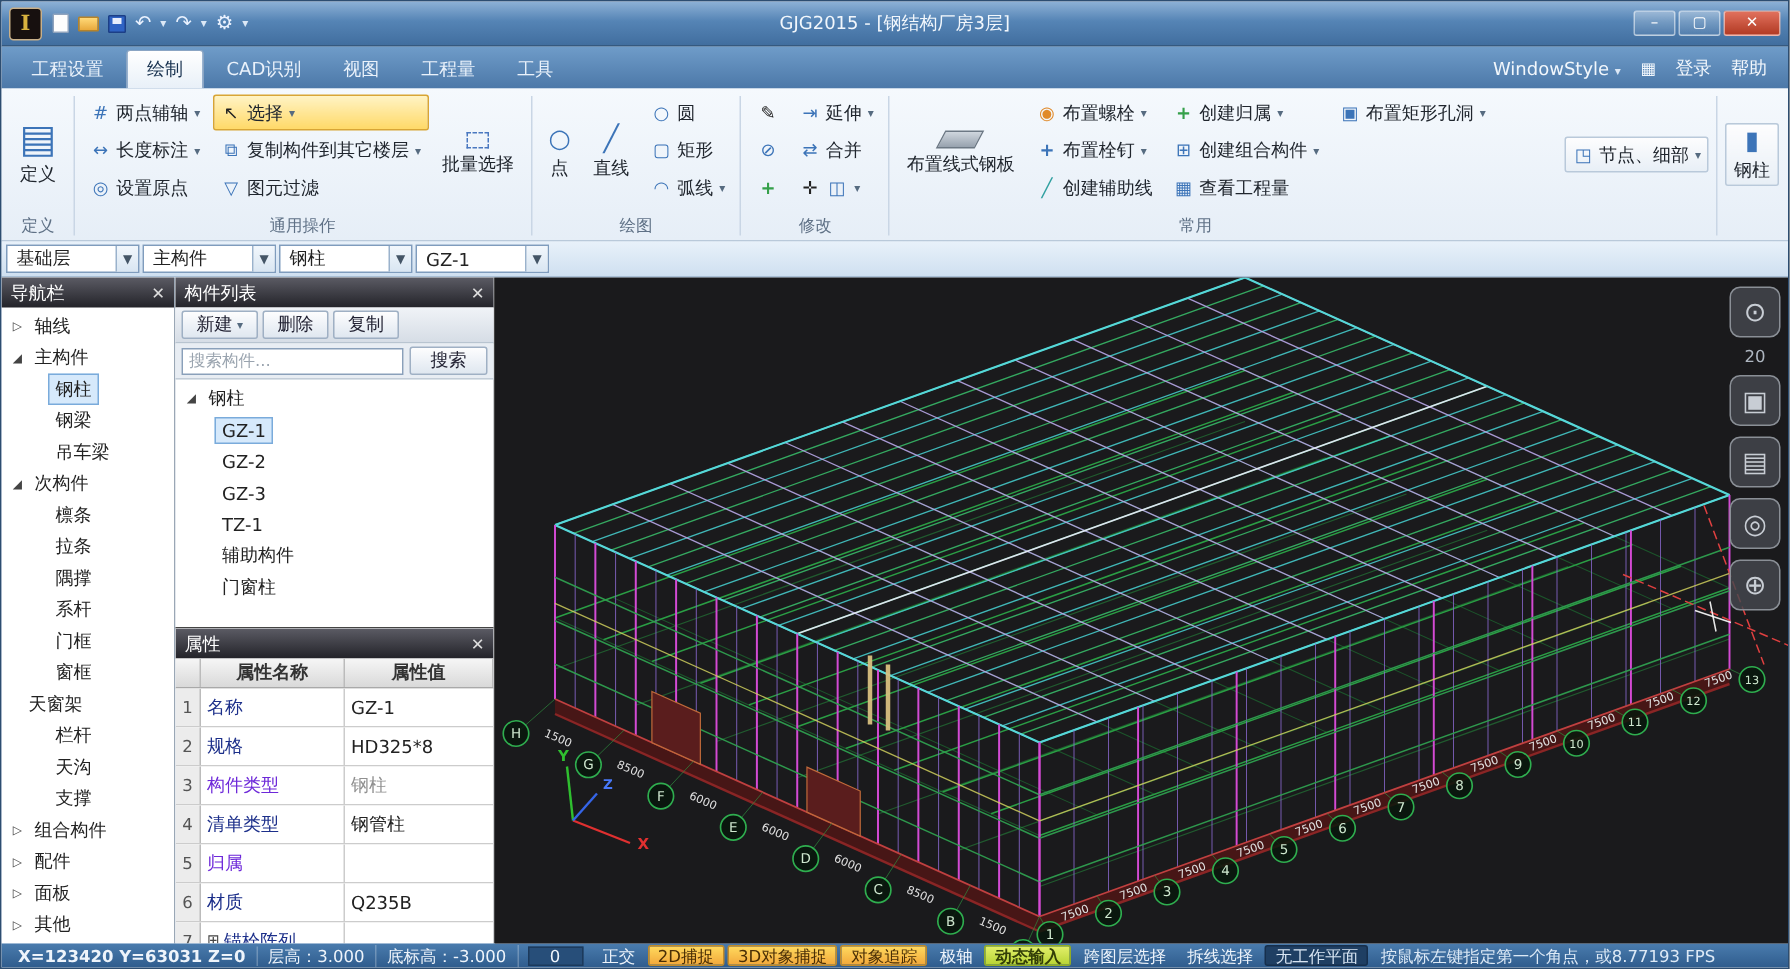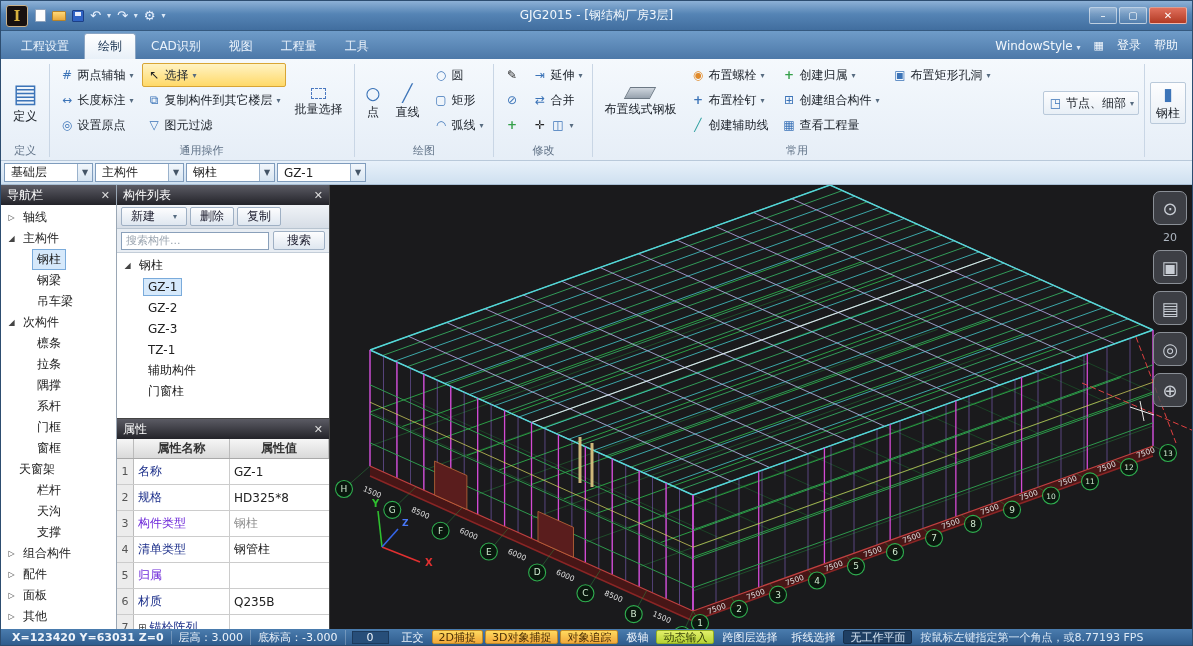--- a/index.html
+++ b/index.html
@@ -60,21 +60,21 @@
   .phead{height:20px;flex:0 0 20px;background:linear-gradient(#5b5b64,#232329);color:#fff;display:flex;align-items:center;padding:0 6px;font-size:12px;}
   .phead .x{margin-left:auto;font-size:11px;color:#ddd;}
   .navlist{flex:1;overflow:hidden;padding-top:2px;}
   .tree-row{height:21px;display:flex;align-items:center;font-size:12px;color:#222;white-space:nowrap;}
   .expander{width:13px;font-size:8px;color:#444;text-align:center;flex:0 0 13px;}
   .tree-label{padding:1px 4px;border:1px solid transparent;}
   .tree-label.selected{background:#d6e9fb;border-color:#7aabdb;}
 
   .comppanel{height:234px;flex:0 0 234px;background:#fff;display:flex;flex-direction:column;border-bottom:1px solid #444;}
   .ctoolbar{height:24px;flex:0 0 24px;background:linear-gradient(#f0f3f7,#d6dde6);border-bottom:1px solid #b8c4d0;display:flex;align-items:center;gap:3px;padding:0 4px;}
-  .tbtn{display:flex;align-items:center;gap:17px;height:19px;padding:0 9px;font-size:12px;color:#223;border:1px solid #9fb0c4;background:linear-gradient(#fdfdfe,#dfe7f0);border-radius:2px;white-space:nowrap;}
+  .tbtn{display:flex;align-items:center;gap:2px;height:19px;padding:0 9px;font-size:12px;color:#223;border:1px solid #9fb0c4;background:linear-gradient(#fdfdfe,#dfe7f0);border-radius:2px;white-space:nowrap;}
   .csearch{height:24px;flex:0 0 24px;background:#e8edf3;border-bottom:1px solid #c3cdd8;display:flex;align-items:center;gap:4px;padding:0 4px;}
   .search-input{flex:1;height:18px;border:1px solid #8aa0ba;font-size:11px;padding:0 4px;color:#333;min-width:0;}
   .search-input::placeholder{color:#9aa4af;}
   .search-btn{flex:0 0 52px;height:19px;font-size:12px;color:#223;border:1px solid #9fb0c4;background:linear-gradient(#fdfdfe,#dfe7f0);border-radius:2px;display:flex;align-items:center;justify-content:center;}
   .complist{flex:1;overflow:hidden;padding-top:2px;}
   .citem{padding-left:26px;}
 
   .proppanel{flex:1;background:#fff;display:flex;flex-direction:column;overflow:hidden;}
   .pheadrow{display:grid;grid-template-columns:17px 96px 1fr;height:20px;flex:0 0 20px;background:linear-gradient(#f6f6f6,#d9d9d9);border-bottom:1px solid #a9a9a9;font-size:12px;font-weight:bold;color:#333;}
   .pheadrow div{display:flex;align-items:center;justify-content:center;border-right:1px solid #bbb;}
@@ -93,21 +93,21 @@
   .view-controls{position:absolute;top:6px;right:5px;display:flex;flex-direction:column;gap:7px;align-items:center;z-index:3;}
   .vbtn{width:34px;height:34px;border-radius:7px;background:rgba(70,72,78,.82);border:1px solid #8a8f96;color:#c8cdd4;display:flex;align-items:center;justify-content:center;font-size:18px;}
   .vbadge{color:#aeb6c0;font-size:11px;line-height:1;}
 
   
   .statusbar{height:16px;flex:0 0 16px;background:linear-gradient(#4a7cae,#2f5c8d);display:flex;align-items:center;color:#eef4fb;font-size:11px;padding:0 4px;overflow:hidden;white-space:nowrap;}
   .stseg{padding:0 7px;border-right:1px solid rgba(255,255,255,.25);}
   .stbox{background:#274e79;border:1px solid #1c3a5c;padding:0 14px;margin:0 6px;height:13px;display:flex;align-items:center;}
   .sttg{padding:0 6px;margin:0 1px;border-radius:2px;height:14px;display:inline-flex;align-items:center;}
   .st-on{background:linear-gradient(#ffd95e,#f2a93b);color:#4a2f06;border:1px solid #c08a28;}
-  .st-on-alt{background:linear-gradient(#e2ef6a,#b8d435);color:#333f08;border:1px solid #93ad22;}
+  .st-on-alt{background:linear-gradient(#e2ef6a,#b8d435);color:#333f08;border:1px solid #93ad22;font-weight:bold;}
   .st-inset{background:#1f3f63;border:1px solid #162f4c;color:#d7e4f2;}
   .st-off{color:#eef4fb;}
   .hint{margin-left:7px;color:#dce9f6;}
 </style>
 </head>
 <body>
 
 <div id="app">
 
   <div class="titlebar">

